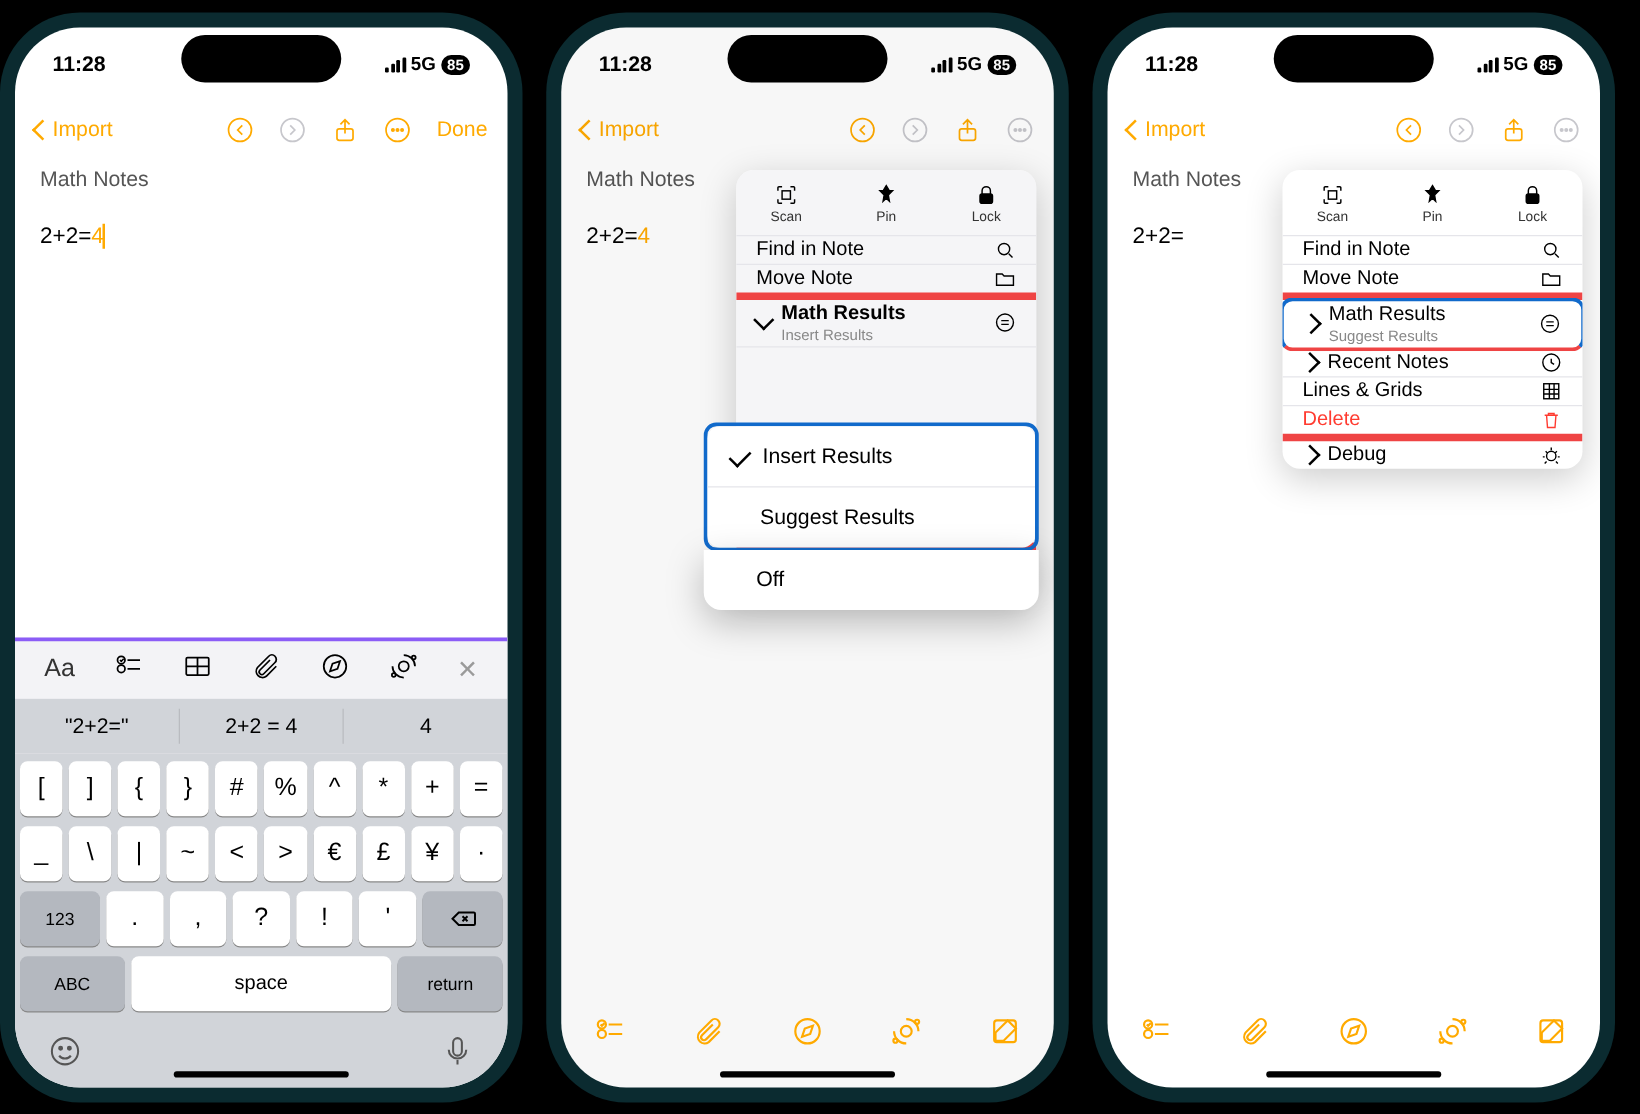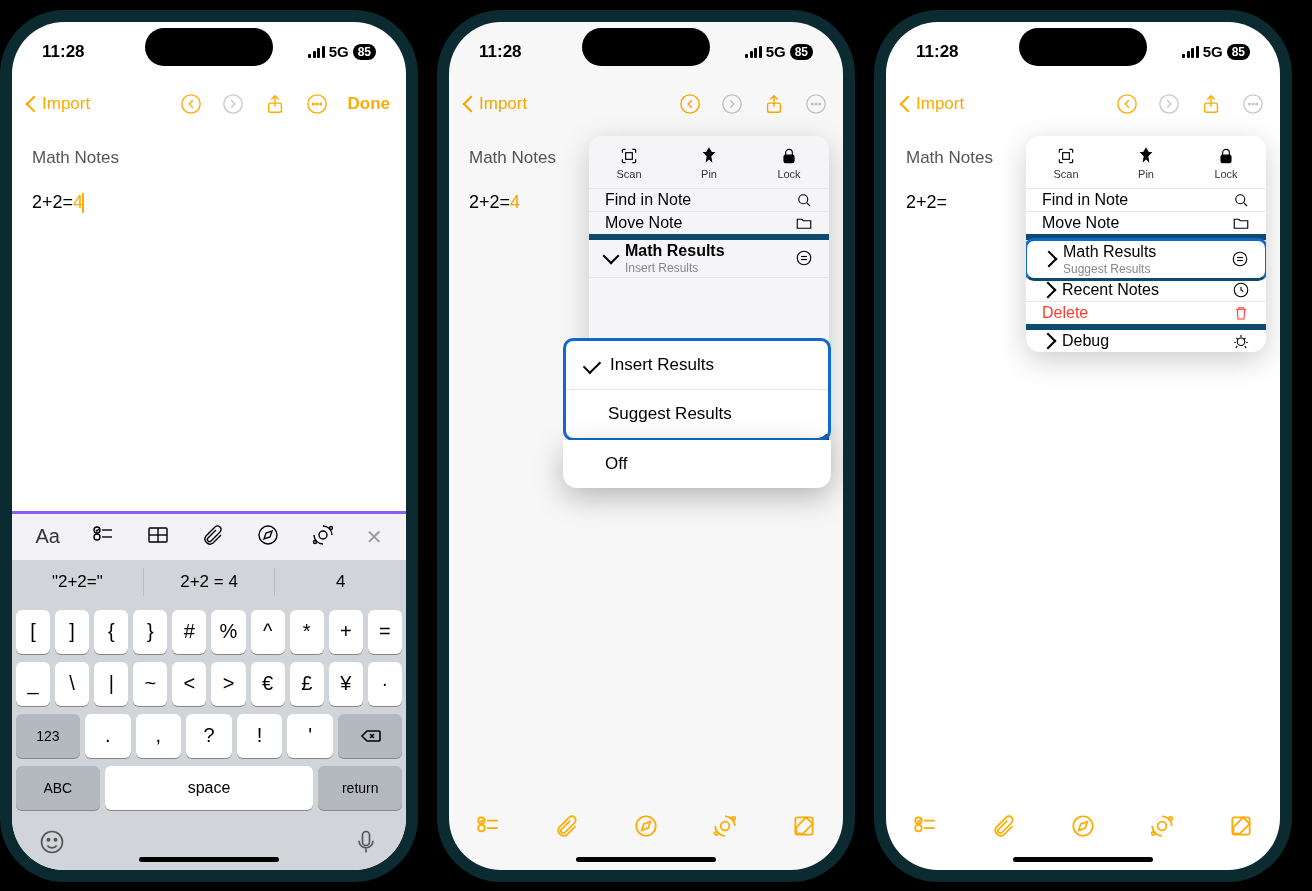--- a/index.html
+++ b/index.html
@@ -59,21 +59,21 @@
   .nav-bar {
     height:44px; display:flex; align-items:center; justify-content:space-between; padding:0 16px;
   }
   .nav-left { display:flex; align-items:center; color:var(--accent); font-size:17px; gap:2px;}
   .nav-icons { display:flex; align-items:center; gap:20px; color:var(--accent); font-size:17px;}
   .nav-icons .disabled{ color:var(--light-grey); }
   .ico { width:22px; height:22px; display:flex; align-items:center; justify-content:center; position:relative;}
   svg.ico-svg{width:22px;height:22px;stroke:currentColor;fill:none;stroke-width:1.5;}
 
   .note-body { padding:0 20px; font-size:18px; color:var(--text); }
-  .note-body .title { color:#555; margin:22px 0 24px 0; font-size:17px;}
+  .note-body .title { color:#555; margin:8px 0 24px 0; font-size:17px;}
   .note-body .equation { font-size:18px;}
   .equation .result{ color:var(--accent);}
   .cursor { display:inline-block; width:2px; height:20px; background:var(--accent); vertical-align:middle; margin-left:-1px;}
 
   
   .kb-toolbar{ background:#F3F3F6; border-top:3px solid #8b5cf6; height:46px; display:flex; align-items:center; justify-content:space-around; padding:0 8px; color:#333;}
   .kb-toolbar svg{width:24px;height:24px;stroke:#000;fill:none;stroke-width:1.4}
   .kb-toolbar .close-x{color:#9a9a9a;font-size:20px;font-weight:300}
   .suggestion-row{ background:var(--keyboard-bg); height:44px; display:flex; align-items:center;}
   .suggestion-row div{flex:1;text-align:center;font-size:17px;color:#000;border-right:1px solid #b9bbc0;padding:4px 0}
@@ -95,21 +95,21 @@
   .menu {
     position:absolute; right:14px; top:114px; width:240px;
     background:rgba(245,245,247,0.98);
     border-radius:14px; box-shadow:0 8px 30px rgba(0,0,0,.2);
     overflow:hidden; z-index:40; font-size:16px;
   }
   .menu .tri{display:flex;border-bottom:1px solid var(--separator);}
   .menu .tri div{flex:1;text-align:center;padding:10px 0 8px 0;font-size:11px;color:#333}
   .menu .tri svg{display:block;margin:0 auto 2px auto;width:20px;height:20px;stroke:#000;fill:none;stroke-width:1.4}
   .menu .row{display:flex;align-items:center;justify-content:space-between;padding:2px 16px;border-bottom:1px solid var(--separator);color:#000;background:transparent}
-  .menu .row.group-end{border-bottom:6px solid #0c4a6e}
+  .menu .row.group-end{border-bottom:6px solid #ef4444}
   .menu .row.danger{color:var(--red)}
   .menu .row .left{display:flex;align-items:center;gap:8px}
   .menu .row .sub{display:block;font-size:12px;color:#888;margin-top:1px}
   .menu .row svg{width:18px;height:18px;stroke:currentColor;fill:none;stroke-width:1.5}
   .menu .row.noborder{border-bottom:none}
   .highlight-box{ border:3px solid var(--highlight); border-radius:10px; }
   .submenu{
     position:absolute; right:14px; top:268px; width:262px;
     background:#fff;border-radius:14px; box-shadow:0 10px 30px rgba(0,0,0,.25);overflow:hidden;z-index:45;font-size:17px;
   }
@@ -174,21 +174,21 @@
               </svg>
             </span>
         <span class="ico">
               <svg class="ico-svg" viewBox="0 0 24 24">
                 <circle cx="12" cy="12" r="10"></circle>
                 <circle cx="8" cy="12" r="1" fill="currentColor"></circle>
                 <circle cx="12" cy="12" r="1" fill="currentColor"></circle>
                 <circle cx="16" cy="12" r="1" fill="currentColor"></circle>
               </svg>
             </span>
-        <span style="font-weight:700">Done</span>
+        <span style="font-weight:400">Done</span>
       </div>
     </div>
 
     <div class="note-body">
       <div class="title">Math Notes</div>
       <div class="equation">
         <span>2+2=</span><span class="result">4</span><span class="cursor"></span>
       </div>
     </div>
 
@@ -560,20 +560,30 @@
       <div class="row">
             <span class="left">
               <span class="chev right"></span>
               <span>Recent Notes</span>
             </span>
             <svg viewBox="0 0 24 24">
               <circle cx="12" cy="12" r="9"></circle>
               <path d="M12 8v4l3 2"></path>
             </svg>
           </div>
+      <div class="row">
+            <span>Lines &amp; Grids</span>
+            <svg viewBox="0 0 24 24">
+              <rect x="4" y="4" width="16" height="16"></rect>
+              <line x1="4" y1="10" x2="20" y2="10"></line>
+              <line x1="4" y1="15" x2="20" y2="15"></line>
+              <line x1="10" y1="4" x2="10" y2="20"></line>
+              <line x1="15" y1="4" x2="15" y2="20"></line>
+            </svg>
+          </div>
       <div class="row group-end danger">
             <span>Delete</span>
             <svg viewBox="0 0 24 24">
               <path d="M5 7h14M9 7V5h6v2M7 7l1 13h8l1-13"></path>
             </svg>
           </div>
       <div class="row noborder">
             <span class="left">
               <span class="chev right"></span>
               <span>Debug</span>

